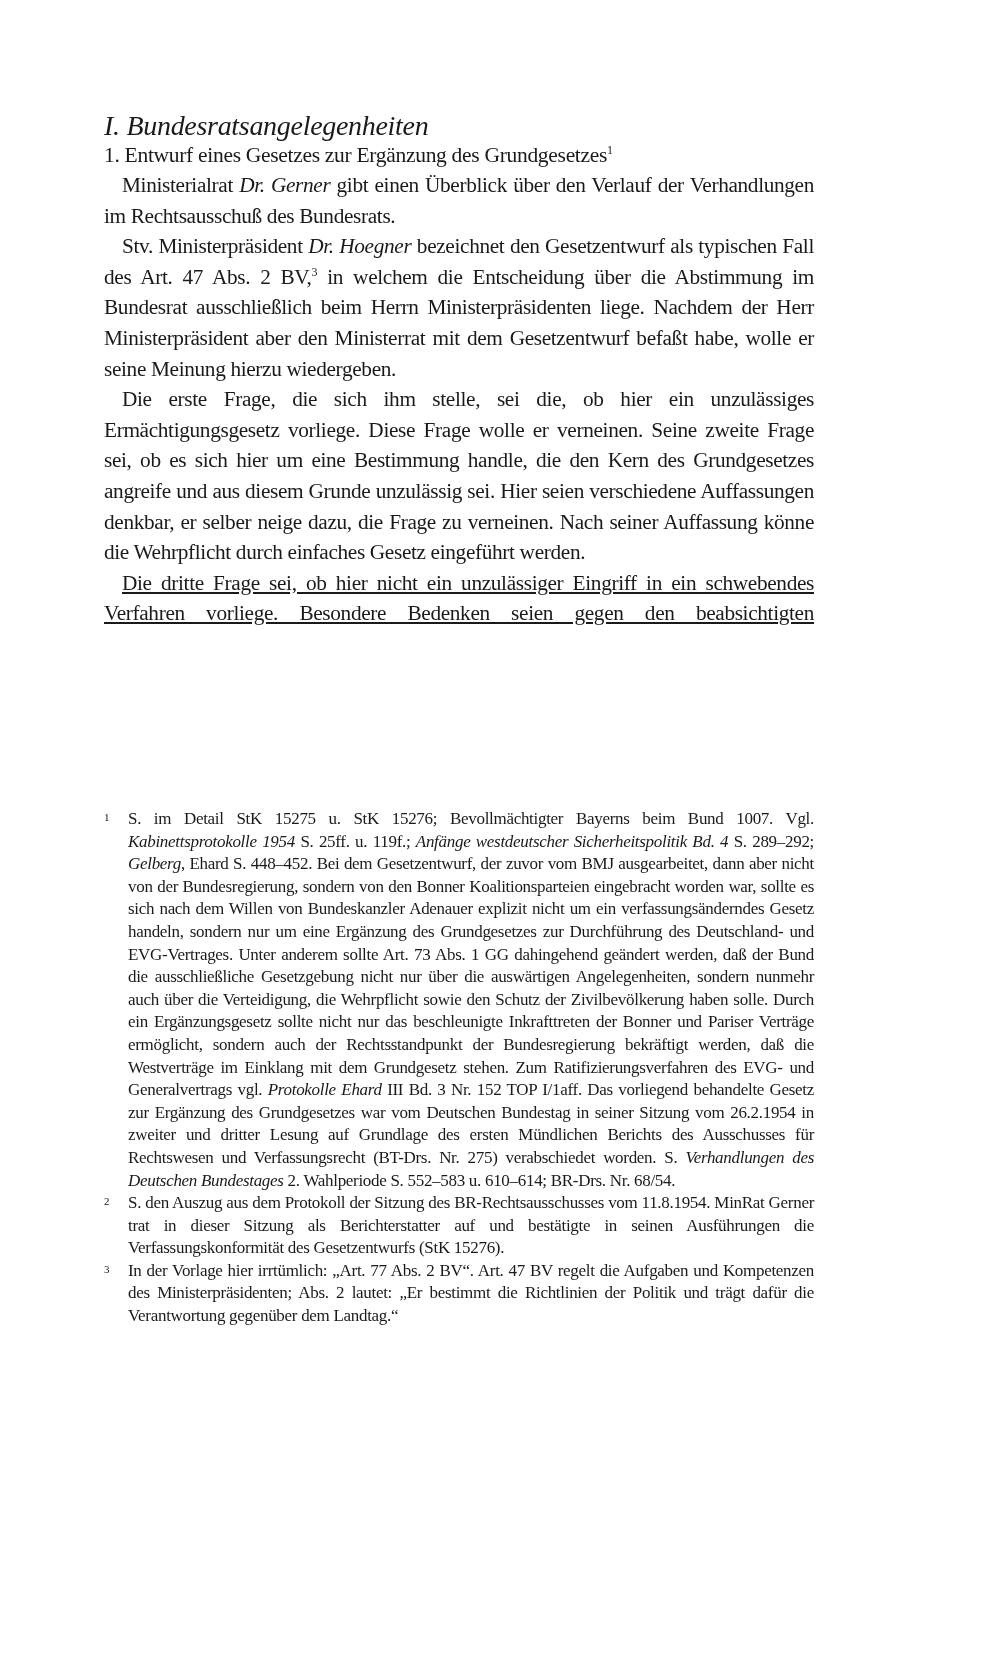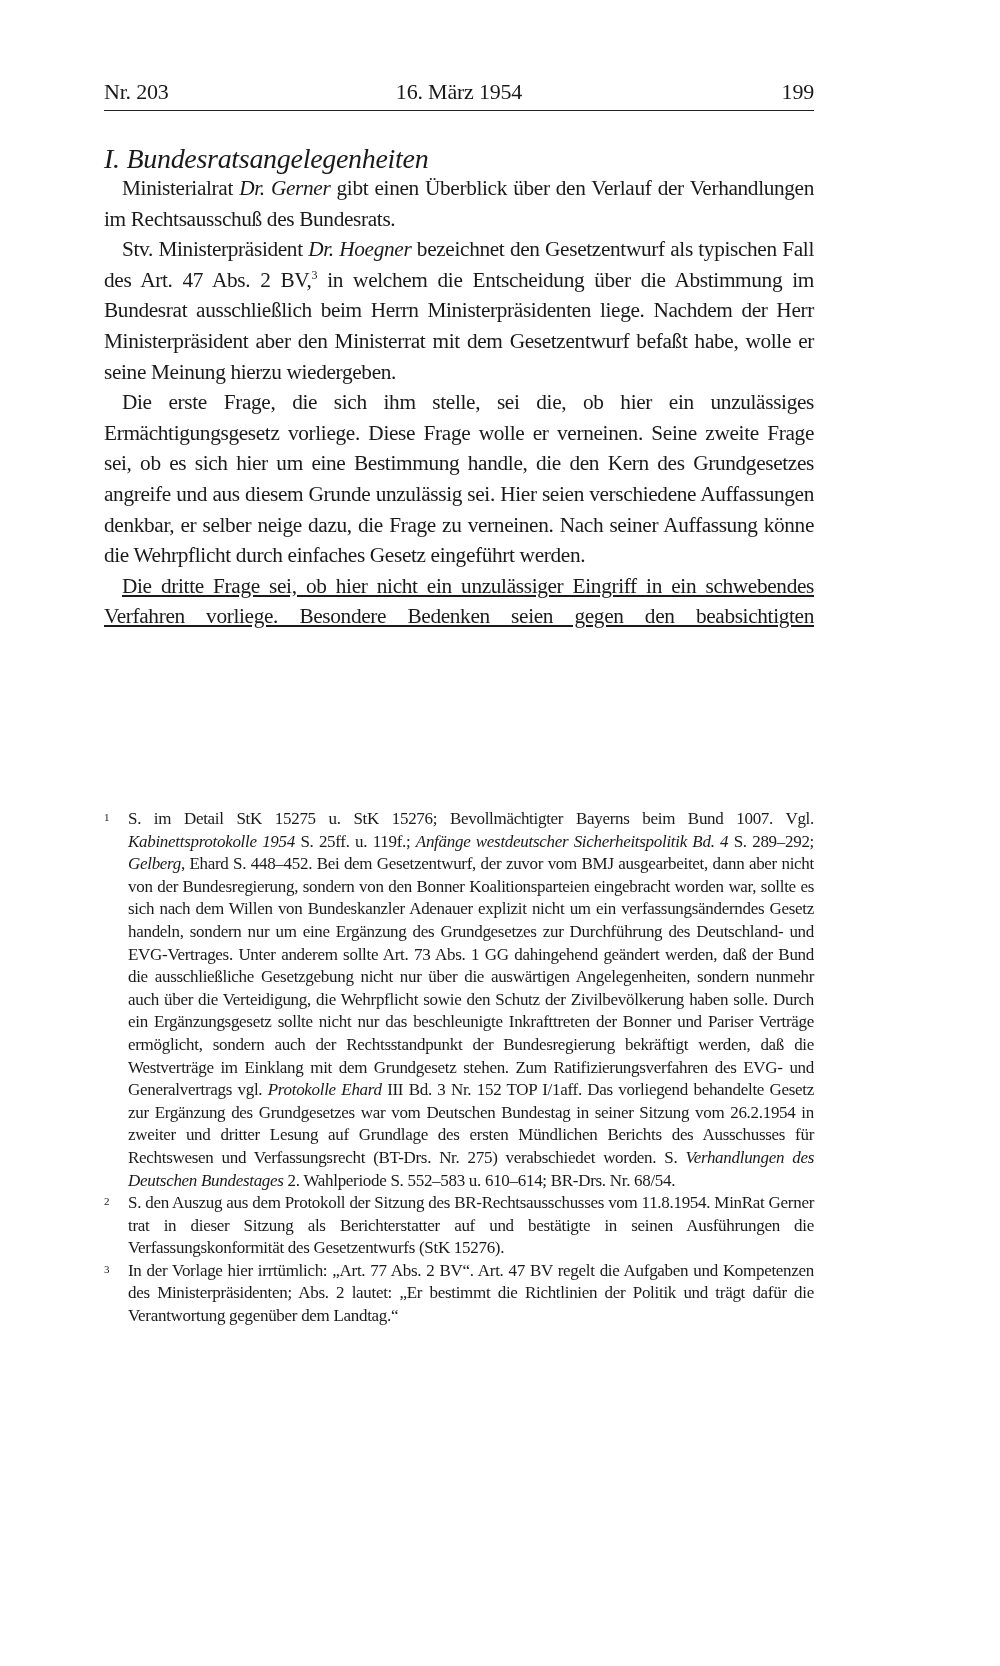--- a/index.html
+++ b/index.html
@@ -15,27 +15,23 @@
     .body-text i, .fn-text i { font-style: italic; }
     .footnotes { position: absolute; left: 104px; top: 808px; width: 710px; font-size: 17px; line-height: 22.6px; letter-spacing: -0.3px; }
     .fn { display: flex; text-align: justify; }
     .fn-num { width: 24px; flex: 0 0 24px; font-size: 11px; line-height: 14px; padding-top: 2px; }
     .fn-text { flex: 1; }
   </style>
 </head>
 <body>
 
 <div class="page">
-  <div class="running-head">
-    <span>Nr. 203</span>
-    <span class="center">16. März 1954</span>
-    <span>199</span>
-  </div>
 
   <div class="section">I. Bundesratsangelegenheiten</div>
+  <div class="item-title"><span>1. Entwurf eines Gesetzes zur Ergänzung des Grundgesetzes</span><sup>1</sup></div>
 
   <div class="body-text">
     <p><span>Ministerialrat </span><i>Dr. Gerner</i><span> gibt einen Überblick über den Verlauf der Verhandlungen im Rechtsausschuß des Bundesrats.</span></p>
     <p><span>Stv. Ministerpräsident </span><i>Dr. Hoegner</i><span> bezeichnet den Gesetzentwurf als typischen Fall des Art. 47 Abs. 2 BV,</span><sup>3</sup><span> in welchem die Entscheidung über die Abstimmung im Bundesrat ausschließlich beim Herrn Ministerpräsidenten liege. Nachdem der Herr Ministerpräsident aber den Ministerrat mit dem Gesetzentwurf befaßt habe, wolle er seine Meinung hierzu wiedergeben.</span></p>
     <p><span>Die erste Frage, die sich ihm stelle, sei die, ob hier ein unzulässiges Ermächtigungsgesetz vorliege. Diese Frage wolle er verneinen. Seine zweite Frage sei, ob es sich hier um eine Bestimmung handle, die den Kern des Grundgesetzes angreife und aus diesem Grunde unzulässig sei. Hier seien verschiedene Auffassungen denkbar, er selber neige dazu, die Frage zu verneinen. Nach seiner Auffassung könne die Wehrpflicht durch einfaches Gesetz eingeführt werden.</span></p>
     <p style="text-align-last: justify; text-decoration: underline;"><span>Die dritte Frage sei, ob hier nicht ein unzulässiger Eingriff in ein schwebendes Verfahren vorliege. Besondere Bedenken seien gegen den beabsichtigten</span></p>
   </div>
 </div>
 
 <div class="footnotes">

